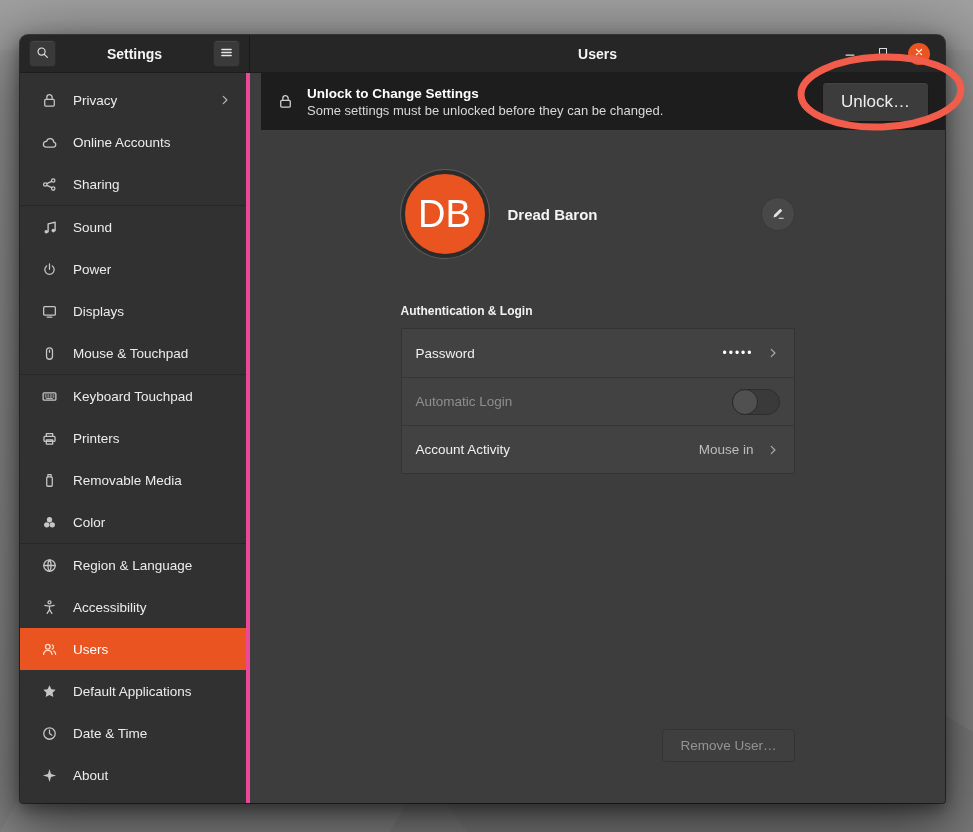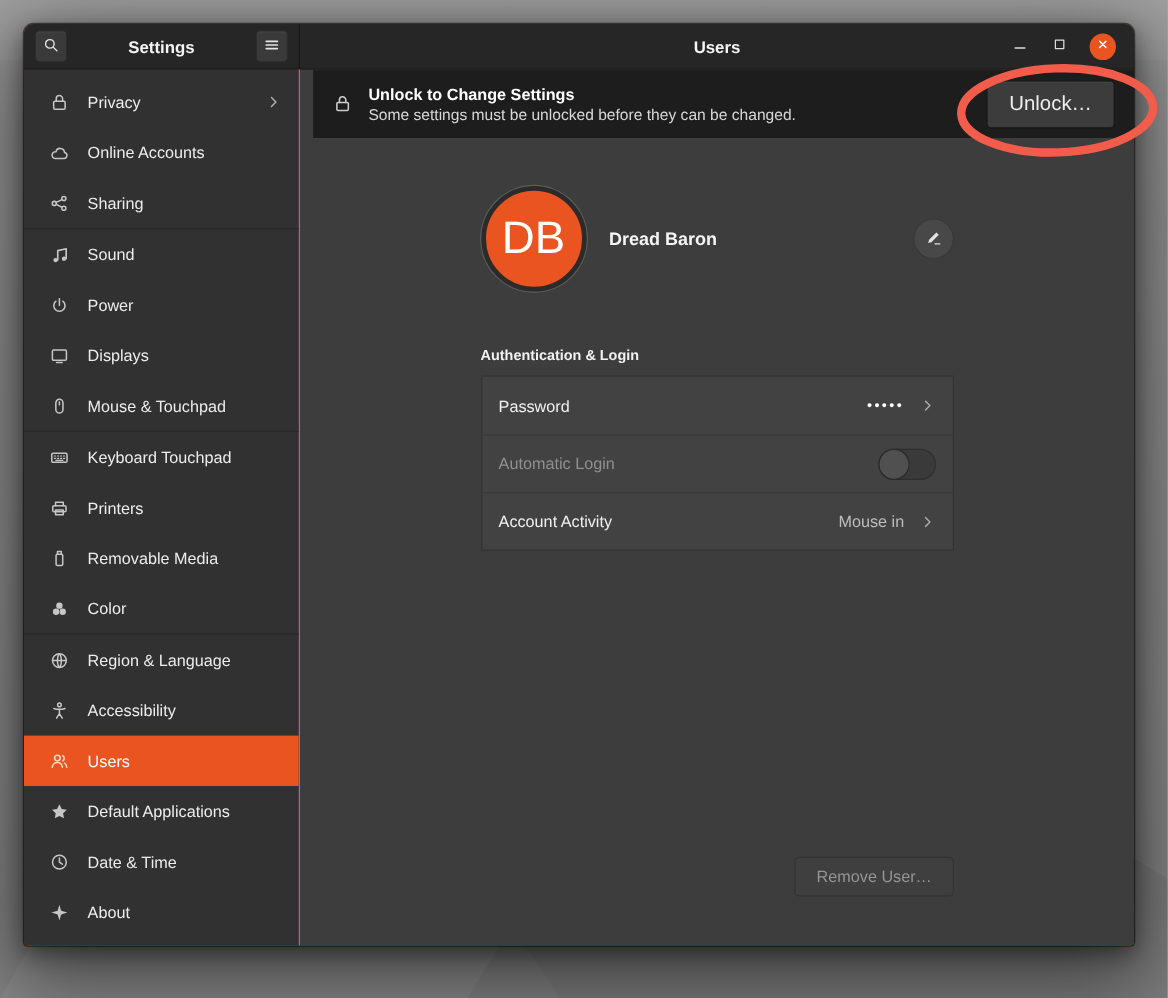--- a/index.html
+++ b/index.html
@@ -15,23 +15,23 @@
     overflow:hidden;
     background:linear-gradient(180deg,#9d9d9d 0%,#929292 40%,#888888 100%);
   }
   
   .facet{position:absolute;pointer-events:none;}
   .facet.f1{left:0;top:55%;width:100%;height:45%;background:rgba(255,255,255,.05);clip-path:polygon(0 100%,22% 0,48% 100%);}
   .facet.f2{left:40%;top:60%;width:60%;height:40%;background:rgba(0,0,0,.05);clip-path:polygon(0 100%,35% 0,100% 70%,100% 100%);}
   .facet.f3{left:0;top:0;width:100%;height:6%;background:rgba(255,255,255,.06);}
 
   .window{
-    position:absolute;left:20px;top:20px;width:925px;height:768px;
+    position:absolute;left:20px;top:35px;width:925px;height:768px;
     border-radius:8px 8px 3px 3px;
-    background:#c2410c;
+    background:#701a75;
     box-shadow:0 0 0 1px rgba(0,0,0,.55),0 6px 18px rgba(0,0,0,.45),0 22px 70px 14px rgba(0,0,0,.5);
     display:grid;
     grid-template-columns:230px 1fr;
     grid-template-rows:38px 1fr;
     overflow:hidden;
   }
 
   
   .hdr{background:#262626;border-bottom:1px solid #1d1d1d;display:flex;align-items:center;}
   .sidebar-hdr{border-right:1px solid #191919;padding:0 9px;gap:8px;}
@@ -43,21 +43,21 @@
   }
   .sq-btn svg{width:15px;height:15px;}
   .content-hdr{position:relative;justify-content:flex-end;padding-right:15px;gap:17px;}
   .content-hdr .hdr-title{position:absolute;left:0;right:0;text-align:center;}
   .win-ctl{display:flex;align-items:center;justify-content:center;color:#dcdcdc;cursor:pointer;width:16px;height:16px;z-index:2;}
   .win-ctl svg{width:14px;height:14px;}
   .win-ctl.close{width:22px;height:22px;border-radius:50%;background:var(--accent);color:#fff;}
   .win-ctl.close svg{width:12px;height:12px;}
 
   
-  .sidebar{background:#313131;border-right:1px solid #ec4899;padding-top:6px;overflow:hidden;}
+  .sidebar{background:#313131;border-right:4px solid #ec4899;padding-top:6px;overflow:hidden;}
   .side-item{
     height:42px;display:flex;align-items:center;gap:15px;
     padding:0 14px 0 21px;color:#ececec;font-size:13.5px;cursor:pointer;
   }
   .side-item .s-icon{width:17px;height:17px;color:#c6c6c6;display:flex;flex:0 0 auto;}
   .side-item .s-icon svg{width:17px;height:17px;}
   .side-item.selected{background:var(--accent);color:#ffffff;}
   .side-item.selected .s-icon{color:#ffd9c4;}
   .side-item .s-chev{margin-left:auto;color:#b2b2b2;width:14px;height:14px;}
   .side-item .s-chev svg{width:14px;height:14px;}

